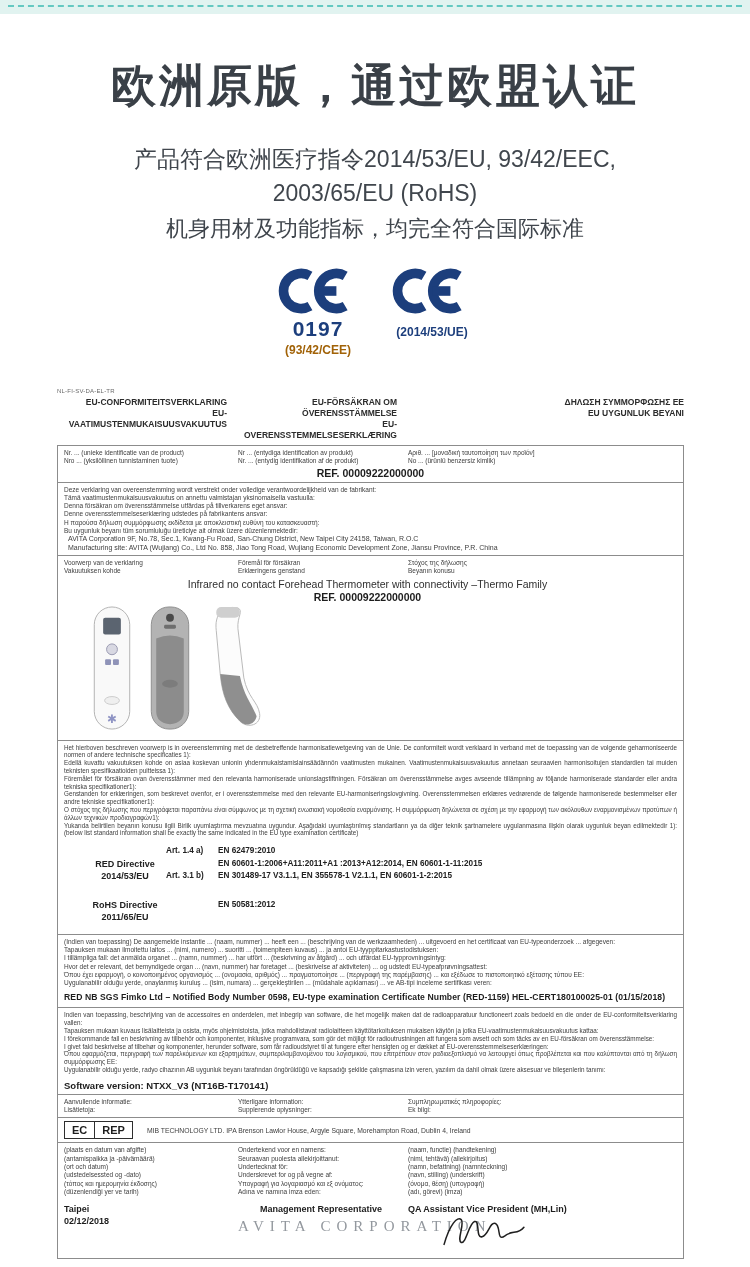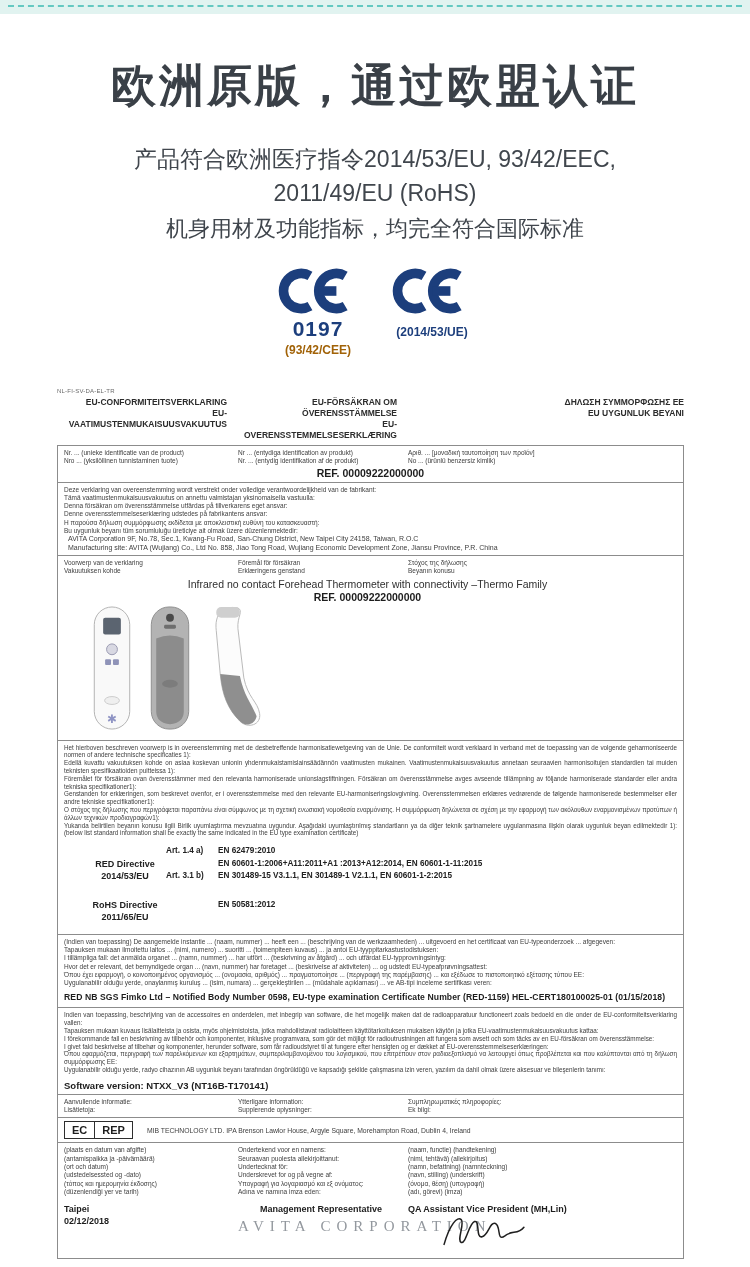--- a/index.html
+++ b/index.html
@@ -72,21 +72,21 @@
 </style>
 </head>
 <body>
 
 <div class="top-strip"></div>
 
 <div class="page-title">欧洲原版，通过欧盟认证</div>
 
 <div class="subtitle-block">
   <div class="s1">产品符合欧洲医疗指令2014/53/EU, 93/42/EEC,</div>
-  <div class="s1">2011/49/EU (RoHS)</div>
+  <div class="s1">2003/65/EU (RoHS)</div>
   <div class="s3">机身用材及功能指标，均完全符合国际标准</div>
 </div>
 
 <div class="ce-row">
   <div class="ce-col">
     <svg width="80" height="50" viewBox="0 0 100 60">
       <g fill="none" stroke="#1c3e7c" stroke-width="12">
         <path d="M 40 11 A 22 22 0 1 0 40 49"></path>
         <path d="M 84 11 A 22 22 0 1 0 84 49"></path>
         <path d="M 51 30 L 73 30"></path>
@@ -227,21 +227,21 @@
               <div class="art-row">
               <div class="art">Art. 1.4 a)</div>
               <div class="std">EN 62479:2010</div>
             </div>
               <div class="art-row">
               <div class="art"></div>
               <div class="std">EN 60601-1:2006+A11:2011+A1 :2013+A12:2014, EN 60601-1-11:2015</div>
             </div>
               <div class="art-row">
               <div class="art">Art. 3.1 b)</div>
-              <div class="std">EN 301489-15 V3.1.1, EN 301489-1 V2.1.1, EN 60601-1-2:2015</div>
+              <div class="std">EN 301489-17 V3.1.1, EN 355578-1 V2.1.1, EN 60601-1-2:2015</div>
             </div>
             </div>
         </div>
         <div class="dir-row" style="margin-top:16px;">
           <div class="dir-name">
             <div>RoHS Directive</div>
             <div>2011/65/EU</div>
           </div>
           <div class="dir-arts">
             <div class="art-row">

